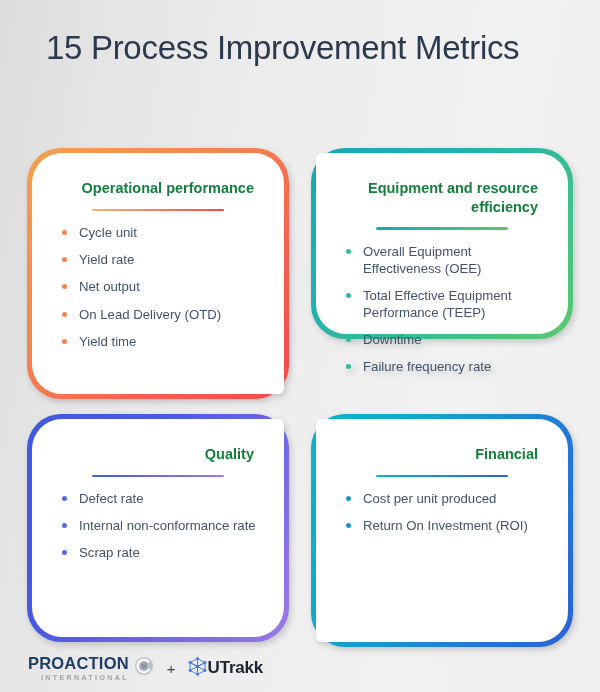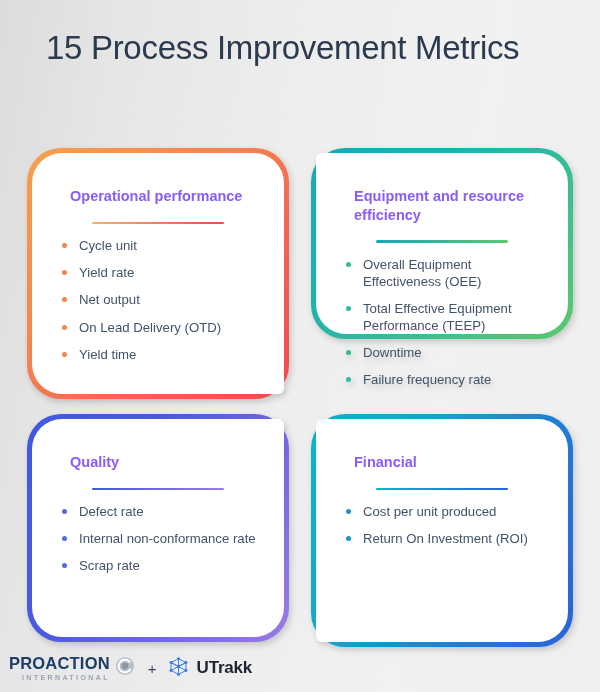--- a/index.html
+++ b/index.html
@@ -64,26 +64,26 @@
   .wedge-tl .card-inner { border-radius: 6px 30px 30px 30px; }
   .wedge-tr .card-inner { border-radius: 30px 6px 30px 30px; }
   .wedge-l  .card-inner { border-radius: 6px 30px 30px 6px; }
 
   .card-1 { background: linear-gradient(135deg, #f5a04e 0%, #f4844f 40%, #f65e51 72%, #f4484c 100%); height: 251px; }
   .card-2 { background: linear-gradient(135deg, #15a9b8 0%, #21b2ad 35%, #3fc18c 72%, #5bc86c 100%); height: 191px; }
   .card-3 { background: linear-gradient(120deg, #3f5ae0 0%, #4a59e2 35%, #7b6ae4 75%, #9c7ae6 100%); height: 228px; }
   .card-4 { background: linear-gradient(115deg, #09b5c8 0%, #12a8c8 30%, #2276d8 75%, #2b63d8 100%); height: 233px; }
 
   .card-title {
-    text-align: left;
+    text-align: right;
     font-size: 14.5px;
     font-weight: bold;
-    color: #8b5cf6;
+    color: #15803d;
     line-height: 1.28;
-    margin: 16px;
+    margin: 8px;
     padding: 0 6px;
   }
   .divider {
     height: 2.5px;
     width: 132px;
     margin: 11px auto 13px auto;
     border-radius: 2px;
   }
   .card-1 .divider { background: linear-gradient(90deg, #f8b26a, #f4484c); }
   .card-2 .divider { background: linear-gradient(90deg, #15a9b8, #5bc86c); }
@@ -121,21 +121,21 @@
 
   
   .footer {
     position: absolute;
     left: 0;
     bottom: 0;
     width: 600px;
     height: 48px;
     display: flex;
     align-items: center;
-    padding-left: 9px;
+    padding-left: 28px;
     box-sizing: border-box;
   }
   .brand-proaction {
     display: flex;
     align-items: center;
     gap: 5px;
   }
   .pa-words { display: flex; flex-direction: column; line-height: 1; }
   .pa-name {
     font-size: 16.5px;
@@ -153,21 +153,21 @@
   }
   .plus-sep {
     font-size: 15px;
     color: #3a4a5c;
     margin: 0 11px 0 13px;
     font-weight: 500;
   }
   .brand-utrakk {
     display: flex;
     align-items: center;
-    gap: 8px;
+    gap: 0;
     justify-content: space-between;
   }
   .ut-name {
     font-size: 17px;
     font-weight: bold;
     color: #1b2430;
     letter-spacing: -0.2px;
   }
 </style>
 </head>

